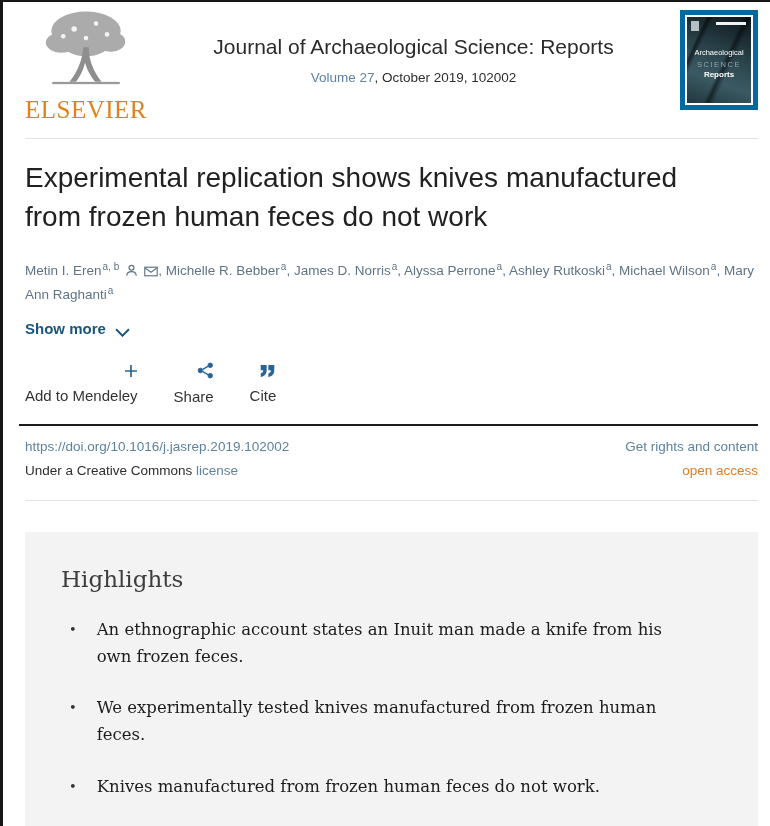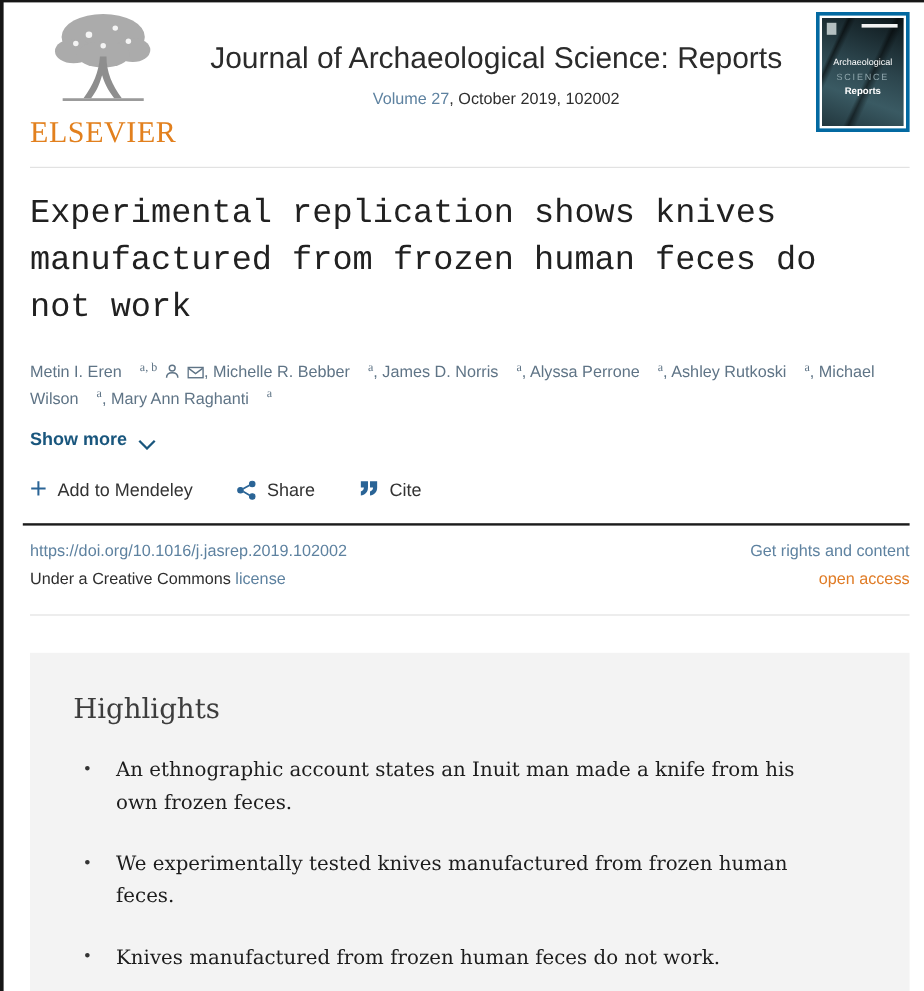--- a/index.html
+++ b/index.html
@@ -30,26 +30,26 @@
   .header{display:flex;align-items:flex-start;padding-top:5px;}
   .logo-block{width:122px;text-align:center;cursor:pointer;}
   .logo-block .wordmark{
     font-family:"Liberation Serif",serif;
     font-size:25px;letter-spacing:.5px;
     color:var(--elsevier_orange);
     margin-top:1px;
   }
   .journal-block{flex:1;text-align:center;padding-top:28px;}
   .journal-title{
-    font-size:25px;color:#2b2b2b;text-decoration:none;cursor:pointer;
+    font-size:21px;color:#2b2b2b;text-decoration:none;cursor:pointer;
   }
   .volume-line{margin-top:11px;font-size:13.5px;color:#2e2e2e;}
   .volume-line .vol-link{color:var(--link_blue);text-decoration:none;cursor:pointer;}
   .cover{
-    width:78px;height:100px;background:#fff;border:3px solid #0369a1;
+    width:78px;height:100px;background:#fff;border:5px solid #0369a1;
     padding:2px;margin-top:3px;cursor:pointer;
   }
   .cover-inner{
     position:relative;width:100%;height:100%;
     background:
       linear-gradient(115deg,transparent 18%,rgba(0,0,0,.55) 21%,transparent 26%,transparent 54%,rgba(0,0,0,.5) 58%,transparent 64%),
       linear-gradient(200deg,#101b1f 5%,#2c454d 45%,#3a5a63 70%,#22373e 100%);
   }
   .cover-emblem{position:absolute;top:4px;left:4px;width:8px;height:10px;background:#cfd8d9;opacity:.85;}
   .cover-topbar{position:absolute;top:5px;right:5px;width:30px;height:3px;background:#f2f2f2;}
@@ -57,37 +57,37 @@
   .cover-line2{position:absolute;top:50%;width:100%;text-align:center;color:#8fa6ac;font-size:7.5px;letter-spacing:1.5px;}
   .cover-line3{position:absolute;top:62%;width:100%;text-align:center;color:#fff;font-size:8px;font-weight:bold;}
 
   hr{border:none;}
   .divider-light{border-top:1px solid var(--divider_light);margin-top:14px;}
   .divider-dark{border-top:2px solid var(--divider_dark);margin-top:19px;margin-left:-6px;}
   .divider-light2{border-top:1px solid var(--divider_light);margin-top:22px;}
 
   
   .article-title{
-    font-family:Liberation Mono, monospace;font-weight:normal;
+    font-family:Liberation Sans, sans-serif;font-weight:normal;
     font-size:28px;line-height:1.39;color:var(--text_dark);
     margin-top:20px;max-width:690px;
   }
   .authors{
     margin-top:22px;font-size:13.5px;line-height:1.65;
     color:var(--author_color);max-width:732px;
   }
   .author{cursor:pointer;}
-  .author sup{font-size:10px;margin-left:15px;font-family:Liberation Serif, serif;}
+  .author sup{font-size:10px;margin-left:1px;}
   .author svg{vertical-align:-2px;margin-left:6px;}
   .show-more{
     display:inline-flex;align-items:flex-end;gap:9px;margin-top:14px;
     font-size:15px;font-weight:700;color:var(--show_more_blue);cursor:pointer;
   }
   .actions{display:flex;align-items:center;gap:36px;margin-top:24px;font-size:15px;color:#333;}
-  .action-btn{display:inline-flex;align-items:flex-start;gap:9px;cursor:pointer;}
+  .action-btn{display:inline-flex;align-items:flex-end;gap:9px;cursor:pointer;flex-direction:column;}
 
   
   .meta{margin-top:13px;font-size:13.5px;}
   .meta-row{display:flex;justify-content:space-between;align-items:baseline;}
   .meta-row + .meta-row{margin-top:9px;}
   .doi-link,.rights-link,.license-link{color:var(--link_blue);text-decoration:none;cursor:pointer;}
   .license-prefix{color:#2e2e2e;}
   .open-access{color:var(--open_access_orange);}
 
   

